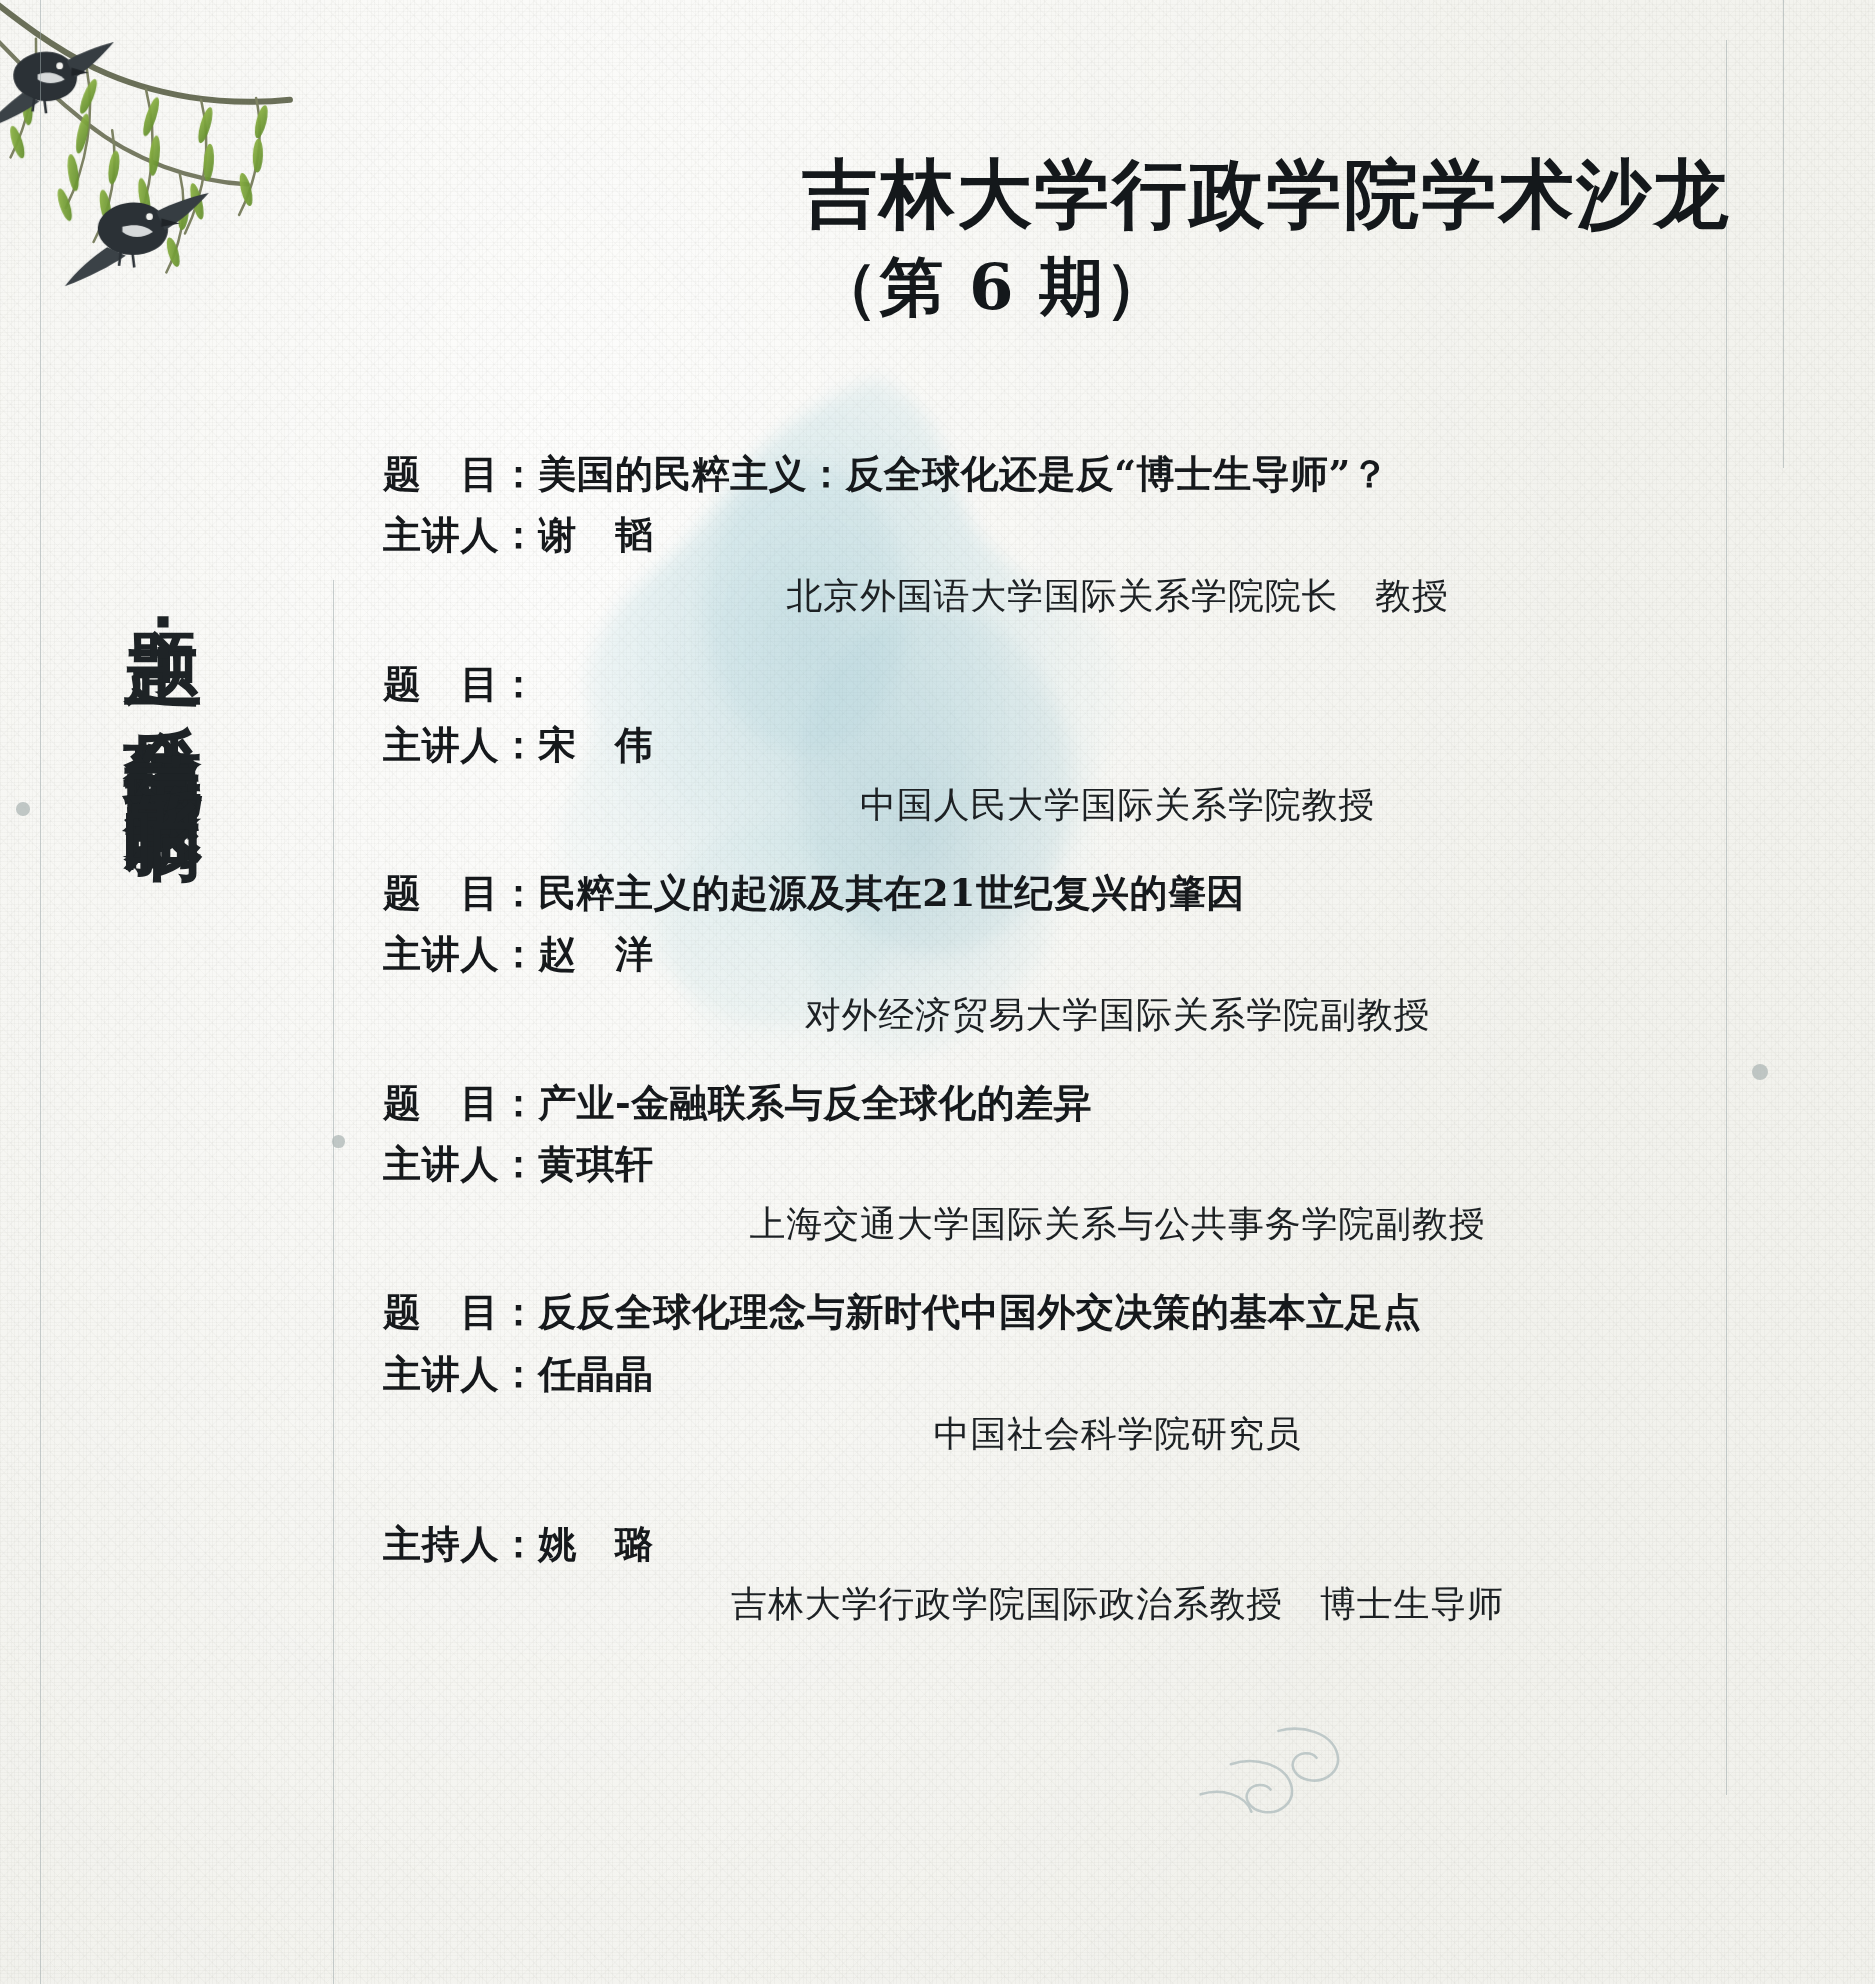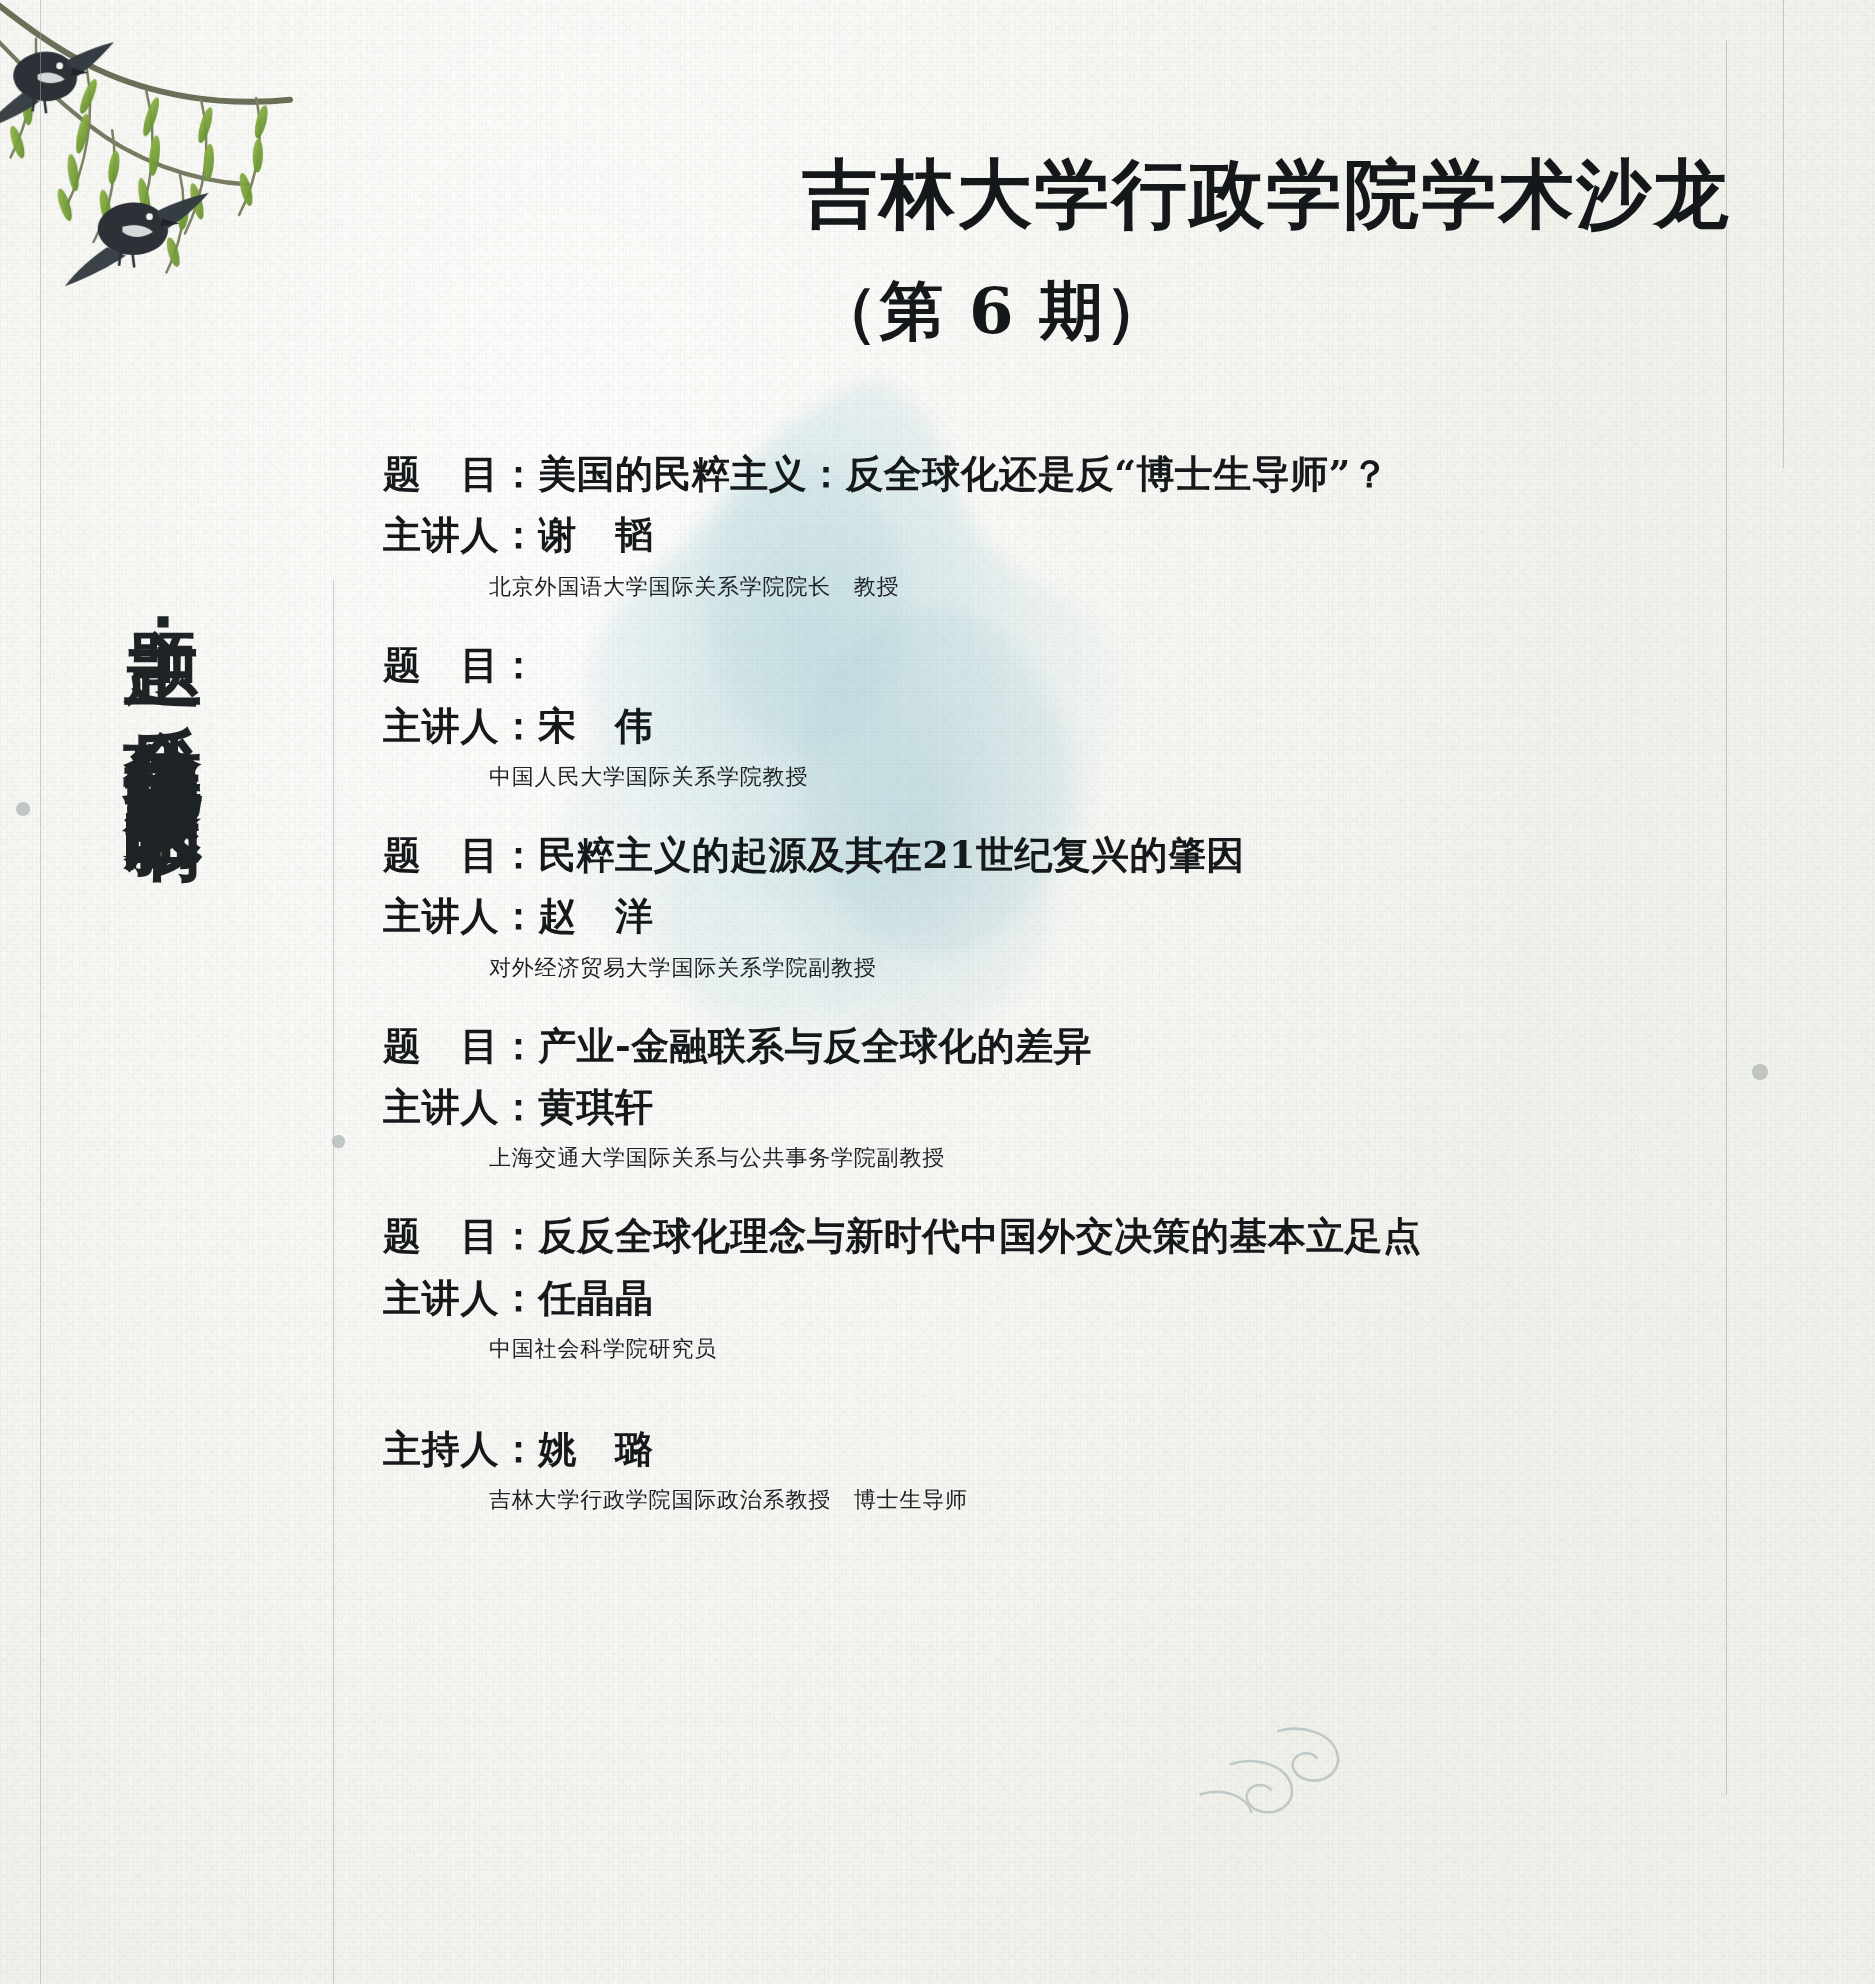--- a/index.html
+++ b/index.html
@@ -112,21 +112,21 @@
     color: #14181b;
     line-height: 1.15;
     text-align: right;
     padding-left: 95px;
   }
   .header .subtitle {
     font-size: 64px;
     font-weight: 700;
     letter-spacing: 1.6px;
     color: #14181b;
-    margin-top: 31px;
+    margin-top: 7px;
     text-align: left;
     padding-left: 433px;
   }
 
   
   .program {
     position: absolute;
     left: 383px;
     top: 449px;
     width: 1389px;
@@ -145,26 +145,27 @@
     color: #16191c;
     letter-spacing: 0.8px;
   }
   .val {
     font-size: 38px;
     font-weight: 700;
     color: #16191c;
     letter-spacing: 0.4px;
   }
   .affil {
-    font-size: 22px;
+    font-size: 36px;
     font-weight: 400;
     color: #1d2124;
     letter-spacing: 0.8px;
-    margin-left: 106px;
+    margin-left: 80px;
     margin-top: 10.3px;
+    text-align: center;
   }
   .entry .line + .line {
     margin-top: 10.3px;
   }
 
   .host {
     margin-top: 60px;
   }
 </style>
 </head>

